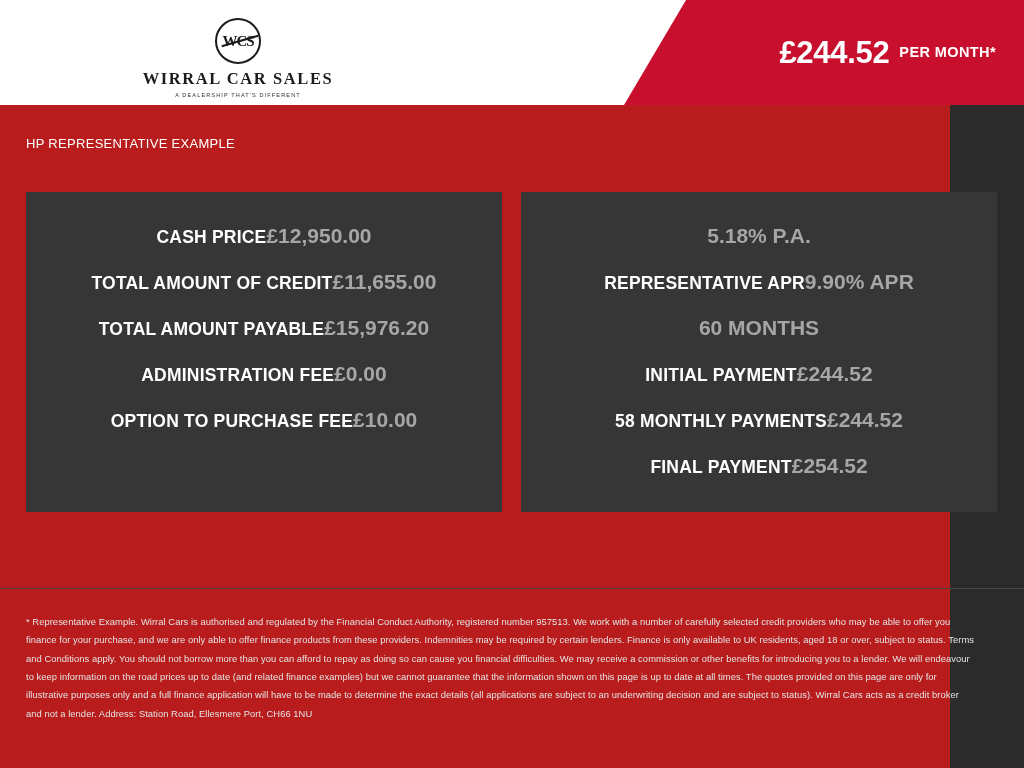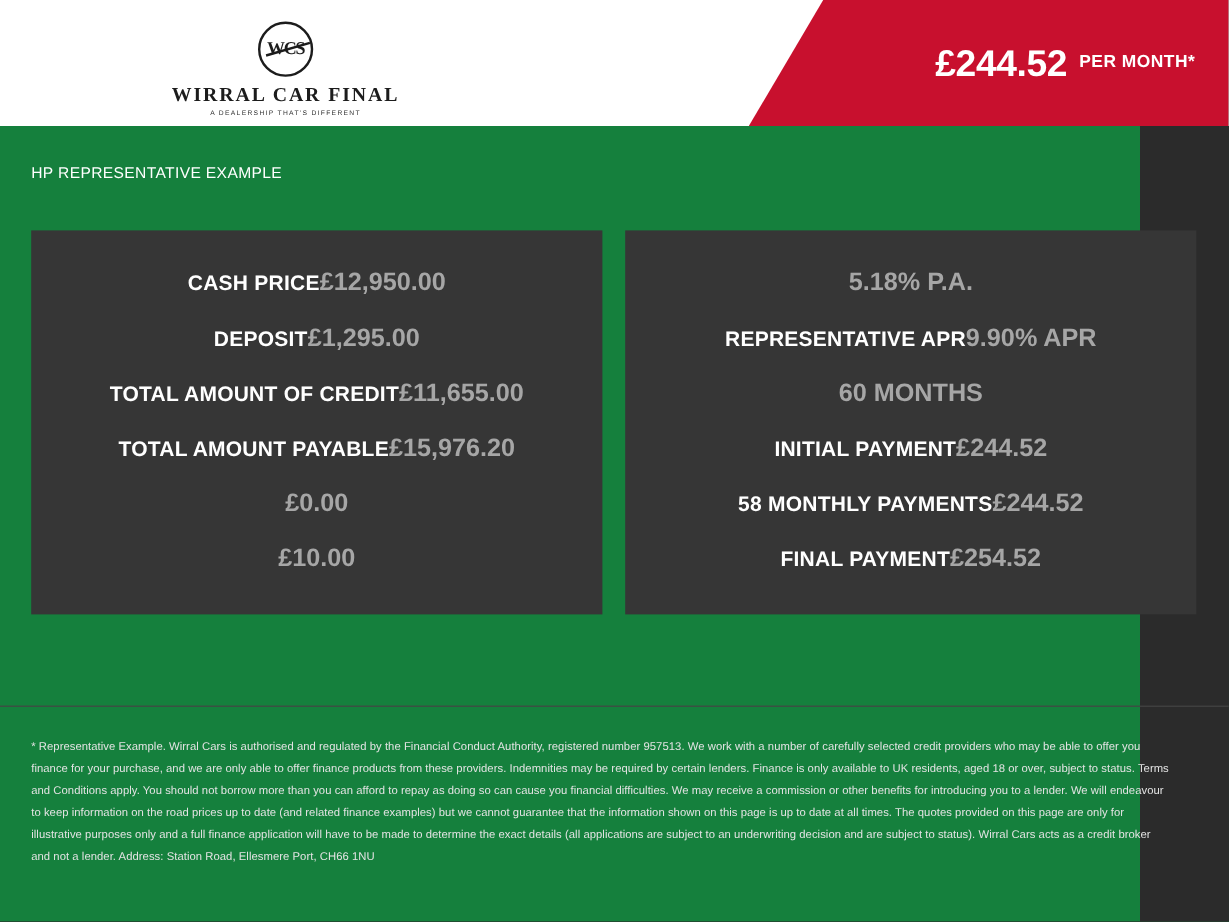--- a/index.html
+++ b/index.html
@@ -10,21 +10,21 @@
     height: 768px;
     background: #2b2b2b;
     font-family: "Liberation Sans", sans-serif;
     overflow: hidden;
   }
 
   .page {
     position: relative;
     width: 950px;
     height: 768px;
-    background: #15803d;
+    background: #b91c1c;
   }
 
   
   .header {
     position: relative;
     width: 1024px;
     height: 105px;
     background: #ffffff;
     overflow: hidden;
   }
@@ -184,55 +184,53 @@
 
 <div class="page">
 
   <div class="header">
     <div class="header-red"></div>
 
     <div class="logo">
       <div class="logo-mark">
         <span class="logo-mark-text">WCS</span>
       </div>
-      <div class="logo-name">WIRRAL CAR FINAL</div>
+      <div class="logo-name">WIRRAL CAR SALES</div>
       <div class="logo-tag">A DEALERSHIP THAT'S DIFFERENT</div>
     </div>
 
     <div class="price-wrap">
       <span class="price-amount">£244.52</span>
       <span class="price-per">PER MONTH*</span>
     </div>
   </div>
 
   <div class="section-title">HP REPRESENTATIVE EXAMPLE</div>
 
   <div class="panels">
 
     <div class="panel">
       <div class="row">
         <span class="row-label">CASH PRICE</span>
         <span class="row-value">£12,950.00</span>
       </div>
       <div class="row">
-        <span class="row-label">DEPOSIT</span>
-        <span class="row-value">£1,295.00</span>
-      </div>
-      <div class="row">
         <span class="row-label">TOTAL AMOUNT OF CREDIT</span>
         <span class="row-value">£11,655.00</span>
       </div>
       <div class="row">
         <span class="row-label">TOTAL AMOUNT PAYABLE</span>
         <span class="row-value">£15,976.20</span>
       </div>
       <div class="row">
+        <span class="row-label">ADMINISTRATION FEE</span>
         <span class="row-value">£0.00</span>
       </div>
       <div class="row">
+        <span class="row-label">OPTION TO PURCHASE FEE</span>
         <span class="row-value">£10.00</span>
       </div>
     </div>
 
     <div class="panel">
       <div class="row">
         <span class="row-value">5.18% P.A.</span>
       </div>
       <div class="row">
         <span class="row-label">REPRESENTATIVE APR</span>

